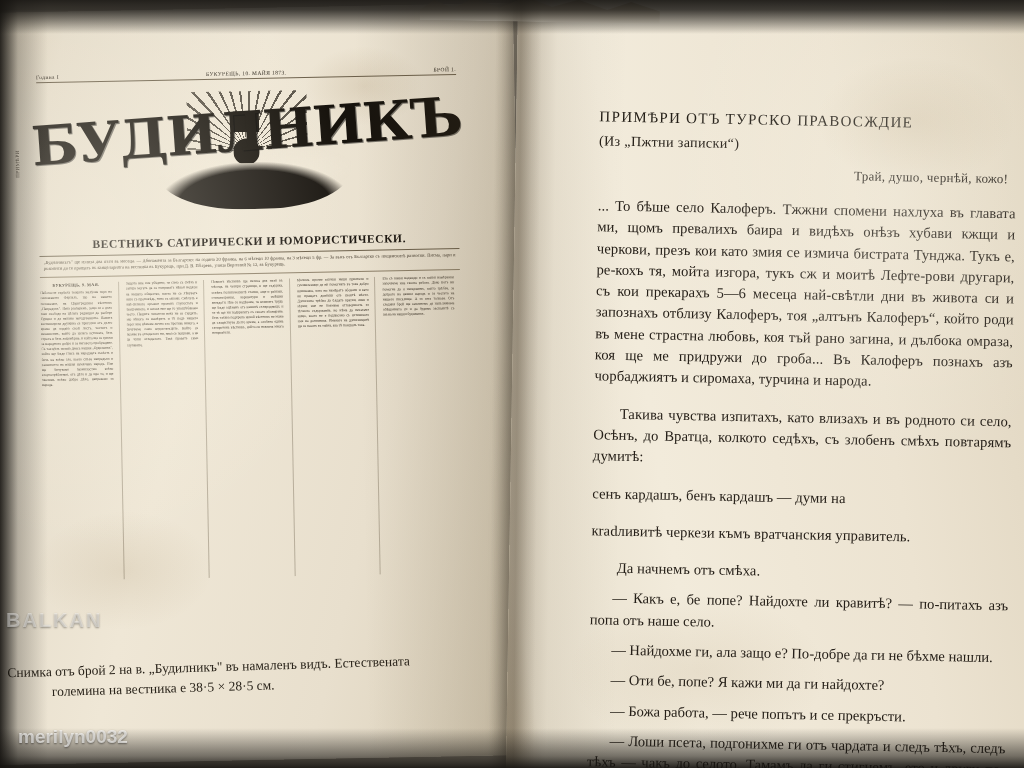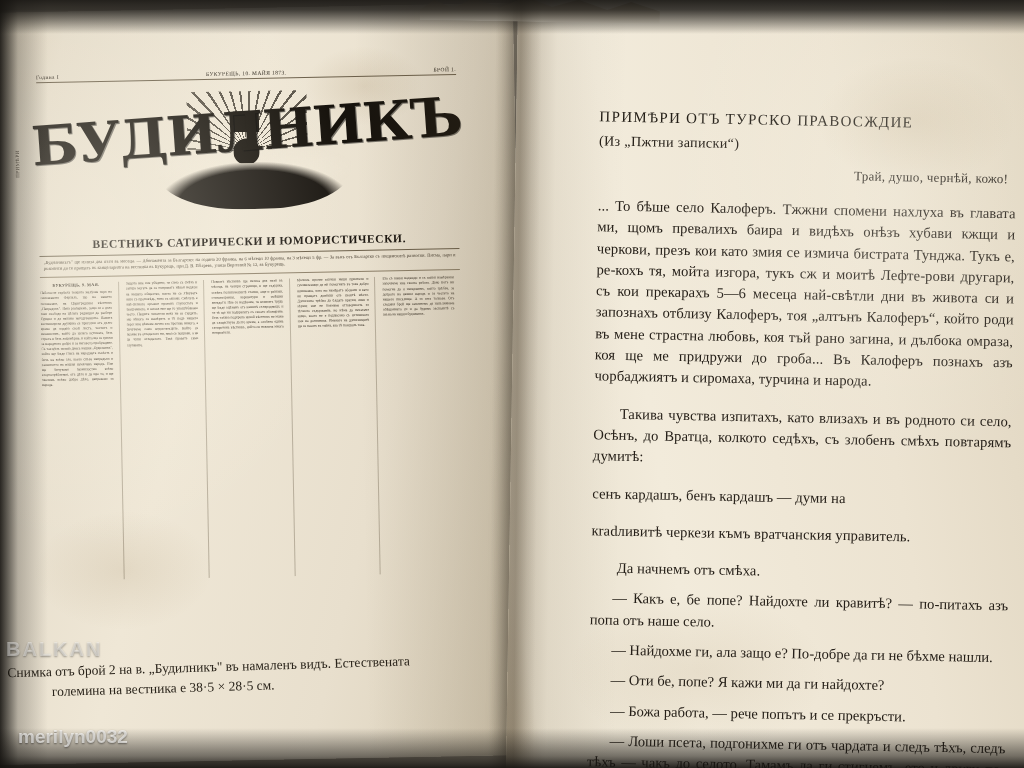--- a/index.html
+++ b/index.html
@@ -293,21 +293,21 @@
     font-family: "Liberation Sans", sans-serif;
     font-weight: bold;
     font-size: 40px;
     line-height: .88;
     color: rgba(255,255,255,0.42);
     text-shadow: 0 1px 2px rgba(0,0,0,0.35);
     letter-spacing: 1px;
     z-index: 60;
     pointer-events: none;
   }
-  .wm-big .l1 { font-size: 20px; letter-spacing: 2px; display: block; margin-top: 29px; }
+  .wm-big .l1 { font-size: 20px; letter-spacing: 2px; display: block; }
   .wm-sub {
     position: absolute;
     left: 18px;
     top: 726px;
     font-family: "Liberation Sans", sans-serif;
     font-weight: bold;
     font-size: 19px;
     color: rgba(255,255,255,0.62);
     text-shadow: 0 1px 2px rgba(0,0,0,0.45);
     z-index: 60;

